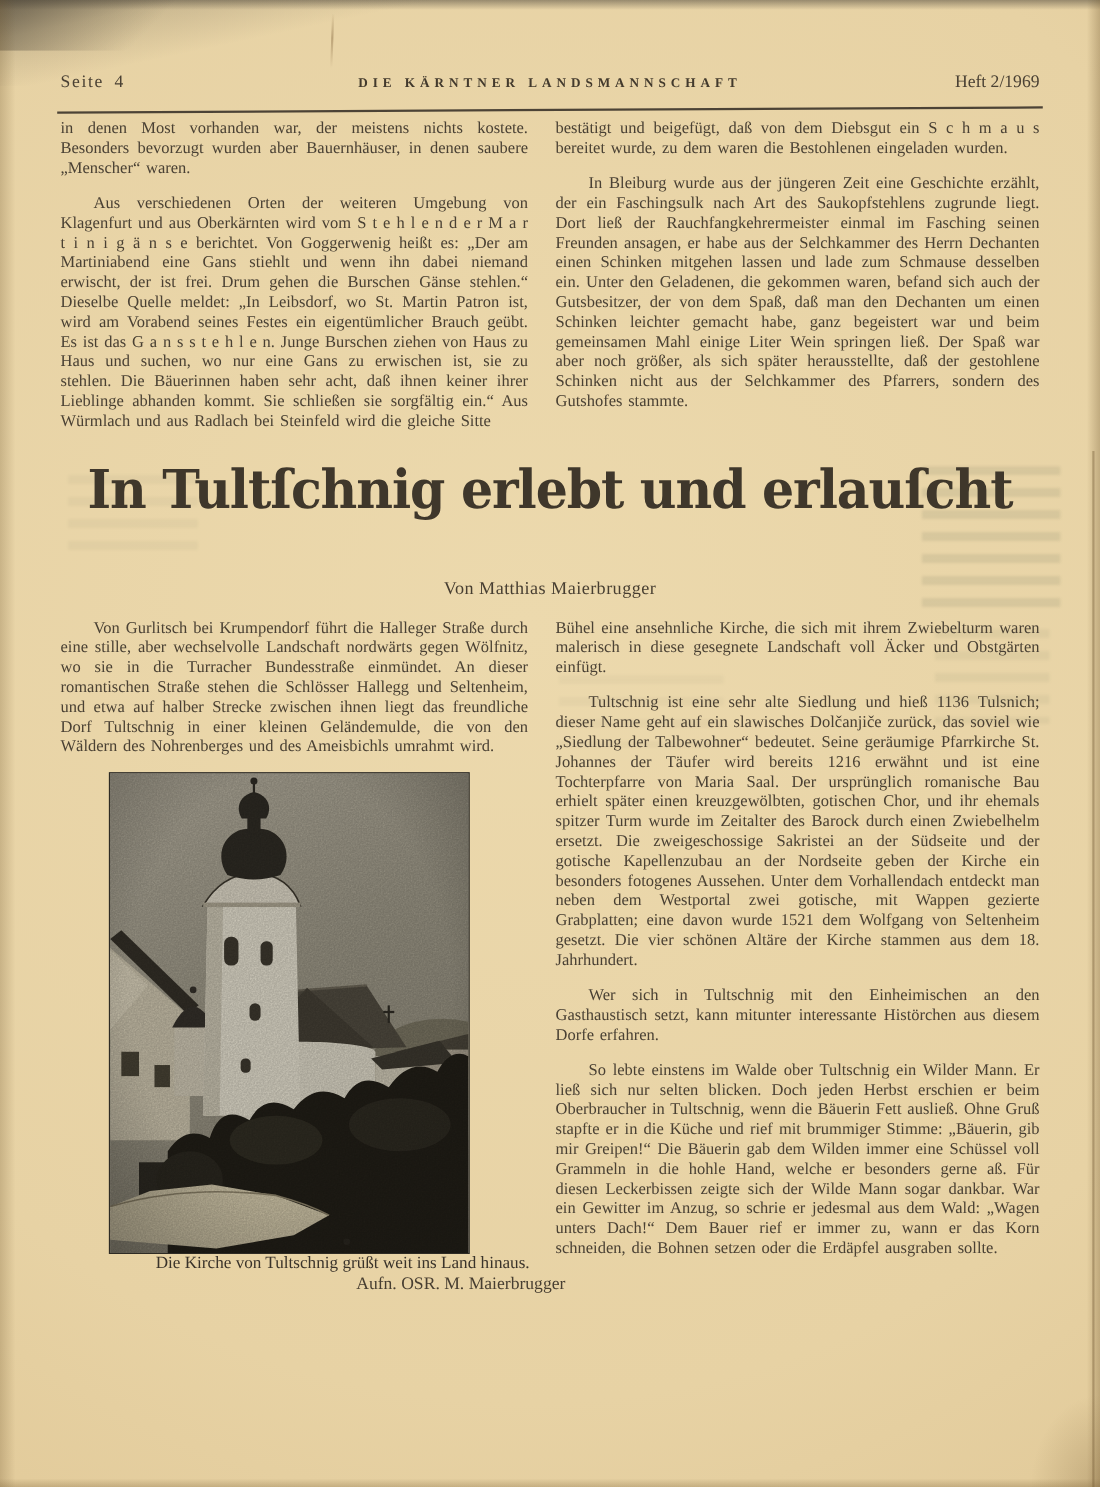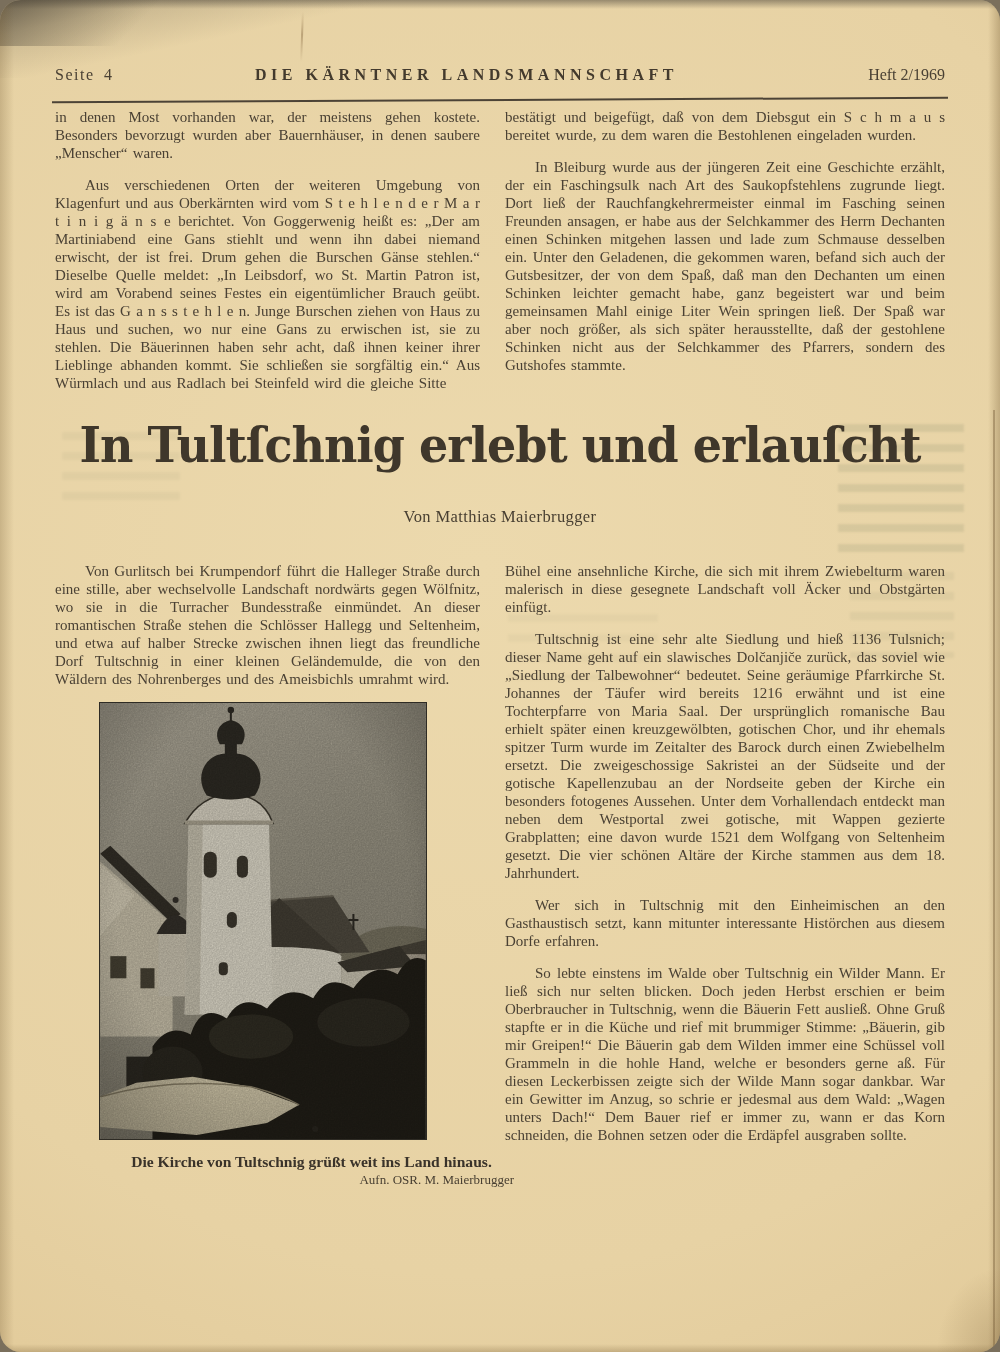--- a/index.html
+++ b/index.html
@@ -2,21 +2,20 @@
 <html lang="de"><head>
 <meta charset="utf-8">
 <style>
   html,body{margin:0;padding:0;background:#7a6f5c;}
   .page{
     position:relative;width:1000px;height:1352px;overflow:hidden;
     background:
       radial-gradient(130% 95% at 48% 42%, #ecd9ad 0%, #e7d2a4 55%, #dfc694 85%, #d5b983 100%);
     font-family:"Liberation Serif", serif;
     color:#4a4134;
-    border-radius:21px;
   }
   
   .edge-top{position:absolute;top:0;left:0;right:0;height:9px;
     background:linear-gradient(180deg,rgba(73,66,55,.5),rgba(73,66,55,0));}
   .corner-tl{position:absolute;top:0;left:0;width:460px;height:78px;pointer-events:none;
     background:linear-gradient(168deg,rgba(96,88,72,.55) 0%,rgba(96,88,72,.22) 20%,rgba(96,88,72,0) 48%);}
   .corner-tl2{position:absolute;top:0;left:0;width:170px;height:46px;
     background:linear-gradient(135deg,rgba(62,56,46,.5),rgba(62,56,46,0) 75%);}
   .crease{position:absolute;left:301px;top:12px;width:2px;height:50px;transform:rotate(2deg);
     background:linear-gradient(180deg,rgba(120,90,50,0),rgba(120,90,50,.4) 45%,rgba(120,90,50,0));}
@@ -32,21 +31,21 @@
   .ghost{position:absolute;filter:blur(1.3px);pointer-events:none;
     background:repeating-linear-gradient(180deg, rgba(104,112,86,.17) 0 8px, rgba(104,112,86,0) 8px 20px);}
   .ghost-1{left:838px;top:424px;width:126px;height:138px;opacity:.85;}
   .ghost-2{left:850px;top:572px;width:104px;height:86px;opacity:.5;}
   .ghost-3{left:62px;top:432px;width:118px;height:76px;opacity:.38;}
   .ghost-4{left:508px;top:614px;width:150px;height:66px;opacity:.3;}
 
   
   .header{position:absolute;top:66px;left:55px;width:890px;display:flex;align-items:baseline;}
   .h-left{width:200px;font-size:16px;letter-spacing:1.5px;word-spacing:4px;}
-  .h-center{flex:1;text-align:left;font-weight:bold;font-size:16px;letter-spacing:4.5px;color:#433a2d;}
+  .h-center{flex:1;text-align:center;font-weight:bold;font-size:12px;letter-spacing:4.5px;color:#433a2d;}
   .h-right{width:200px;text-align:right;font-size:16px;}
   .rule{position:absolute;top:99px;left:52px;width:896px;height:2px;background:#4c4336;
     transform:rotate(-0.3deg);border:none;}
 
   
   .two-col{position:absolute;left:55px;width:890px;display:flex;gap:25px;}
   .sec-top{top:108px;}
   .sec-main{top:562px;}
   .col-l{width:425px;}
   .col-r{width:440px;}
@@ -54,29 +53,29 @@
     margin:0 0 14px 0;text-align:justify;text-indent:30px;
     font-size:15px;line-height:18px;word-spacing:1.5px;color:#4a4134;
     hyphens:auto;
   }
   .two-col p.cont{text-indent:0;}
 
   
   .headline{position:absolute;top:418px;left:0;width:1000px;text-align:center;
     font-family:"DejaVu Serif", serif;font-weight:bold;font-size:46px;color:#3f372b;
     letter-spacing:-1px;transform:scaleY(1.06);margin:0;}
-  .byline{position:absolute;top:507px;left:0;width:1000px;text-align:center;
+  .byline{position:absolute;top:525px;left:0;width:1000px;text-align:center;
     font-size:16.5px;letter-spacing:.4px;color:#473e31;}
 
   
   figure.photo{margin:4px 0 0 44px;width:328px;}
   .photo-frame{width:326px;height:436px;border:1px solid #2e2b24;background:#8f8b7e;line-height:0;}
   .caption{width:425px;margin-left:0;}
-  .caption-bold{margin-top:13px;font-weight:bold;font-size:15.6px;text-align:center;color:#3a332a;}
-  .caption-credit{font-size:13px;text-align:right;padding-right:10px;color:#473e31;margin-top:1px;}
+  .caption-bold{font-weight:normal;font-size:15.6px;text-align:center;color:#3a332a;}
+  .caption-credit{font-size:16px;text-align:right;padding-right:10px;color:#473e31;margin-top:1px;}
 </style>
 </head>
 <body>
 
 <div class="page">
 
   <div class="edge-top"></div>
   <div class="corner-tl"></div>
   <div class="corner-tl2"></div>
   <div class="crease"></div>
@@ -92,21 +91,21 @@
 
   <div class="header">
     <span class="h-left">Seite 4</span>
     <span class="h-center">DIE KÄRNTNER LANDSMANNSCHAFT</span>
     <span class="h-right">Heft 2/1969</span>
   </div>
   <div class="rule"></div>
 
   <section class="two-col sec-top">
     <div class="col-l">
-      <p class="cont">in denen Most vorhanden war, der meistens gehen kostete. Besonders bevorzugt wurden aber Bauernhäuser, in denen saubere „Menscher“ waren.</p>
+      <p class="cont">in denen Most vorhanden war, der meistens nichts kostete. Besonders bevorzugt wurden aber Bauernhäuser, in denen saubere „Menscher“ waren.</p>
       <p>Aus verschiedenen Orten der weiteren Umgebung von Klagenfurt und aus Oberkärnten wird vom S t e h l e n d e r M a r t i n i g ä n s e berichtet. Von Goggerwenig heißt es: „Der am Martiniabend eine Gans stiehlt und wenn ihn dabei niemand erwischt, der ist frei. Drum gehen die Burschen Gänse stehlen.“ Dieselbe Quelle meldet: „In Leibsdorf, wo St. Martin Patron ist, wird am Vorabend seines Festes ein eigentümlicher Brauch geübt. Es ist das G a n s s t e h l e n. Junge Burschen ziehen von Haus zu Haus und suchen, wo nur eine Gans zu erwischen ist, sie zu stehlen. Die Bäuerinnen haben sehr acht, daß ihnen keiner ihrer Lieblinge abhanden kommt. Sie schließen sie sorgfältig ein.“ Aus Würmlach und aus Radlach bei Steinfeld wird die gleiche Sitte</p>
     </div>
     <div class="col-r">
       <p class="cont">bestätigt und beigefügt, daß von dem Diebsgut ein S c h m a u s bereitet wurde, zu dem waren die Bestohlenen eingeladen wurden.</p>
       <p>In Bleiburg wurde aus der jüngeren Zeit eine Geschichte erzählt, der ein Faschingsulk nach Art des Saukopfstehlens zugrunde liegt. Dort ließ der Rauchfangkehrermeister einmal im Fasching seinen Freunden ansagen, er habe aus der Selchkammer des Herrn Dechanten einen Schinken mitgehen lassen und lade zum Schmause desselben ein. Unter den Geladenen, die gekommen waren, befand sich auch der Gutsbesitzer, der von dem Spaß, daß man den Dechanten um einen Schinken leichter gemacht habe, ganz begeistert war und beim gemeinsamen Mahl einige Liter Wein springen ließ. Der Spaß war aber noch größer, als sich später herausstellte, daß der gestohlene Schinken nicht aus der Selchkammer des Pfarrers, sondern des Gutshofes stammte.</p>
     </div>
   </section>
 
   <h1 class="headline">In Tultſchnig erlebt und erlauſcht</h1>
   <div class="byline">Von Matthias Maierbrugger</div>

